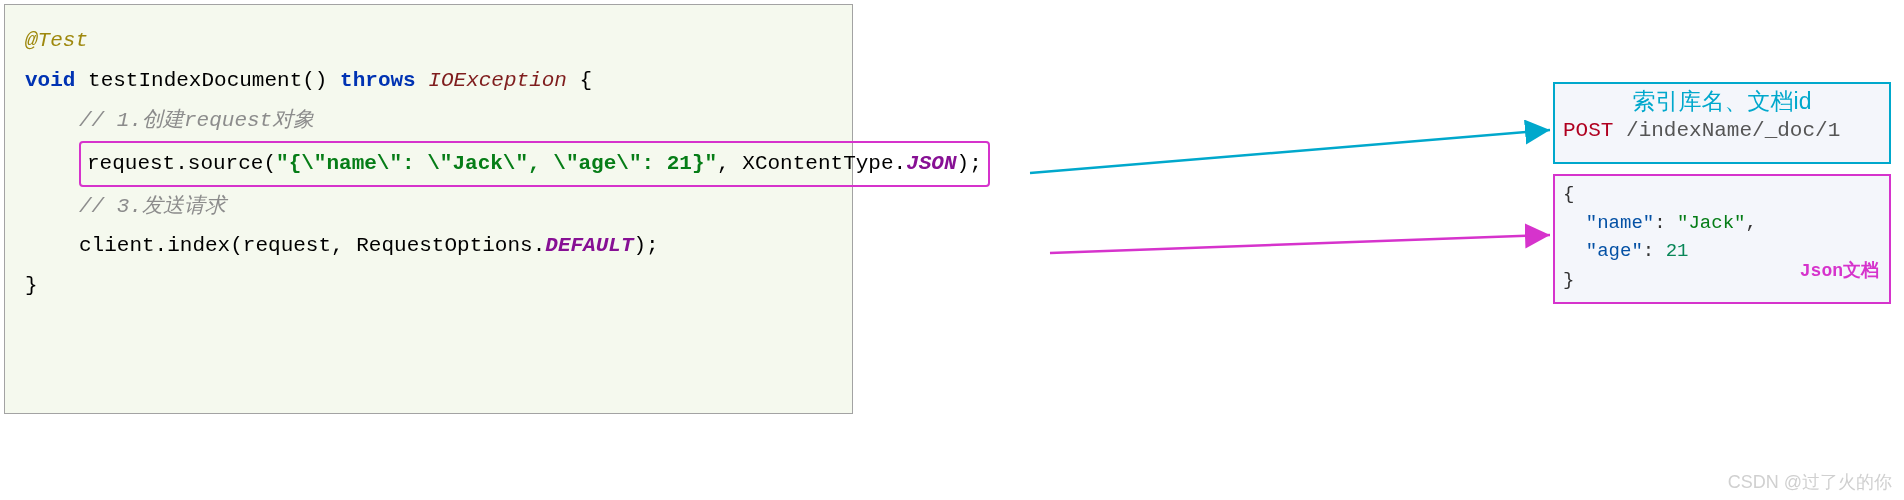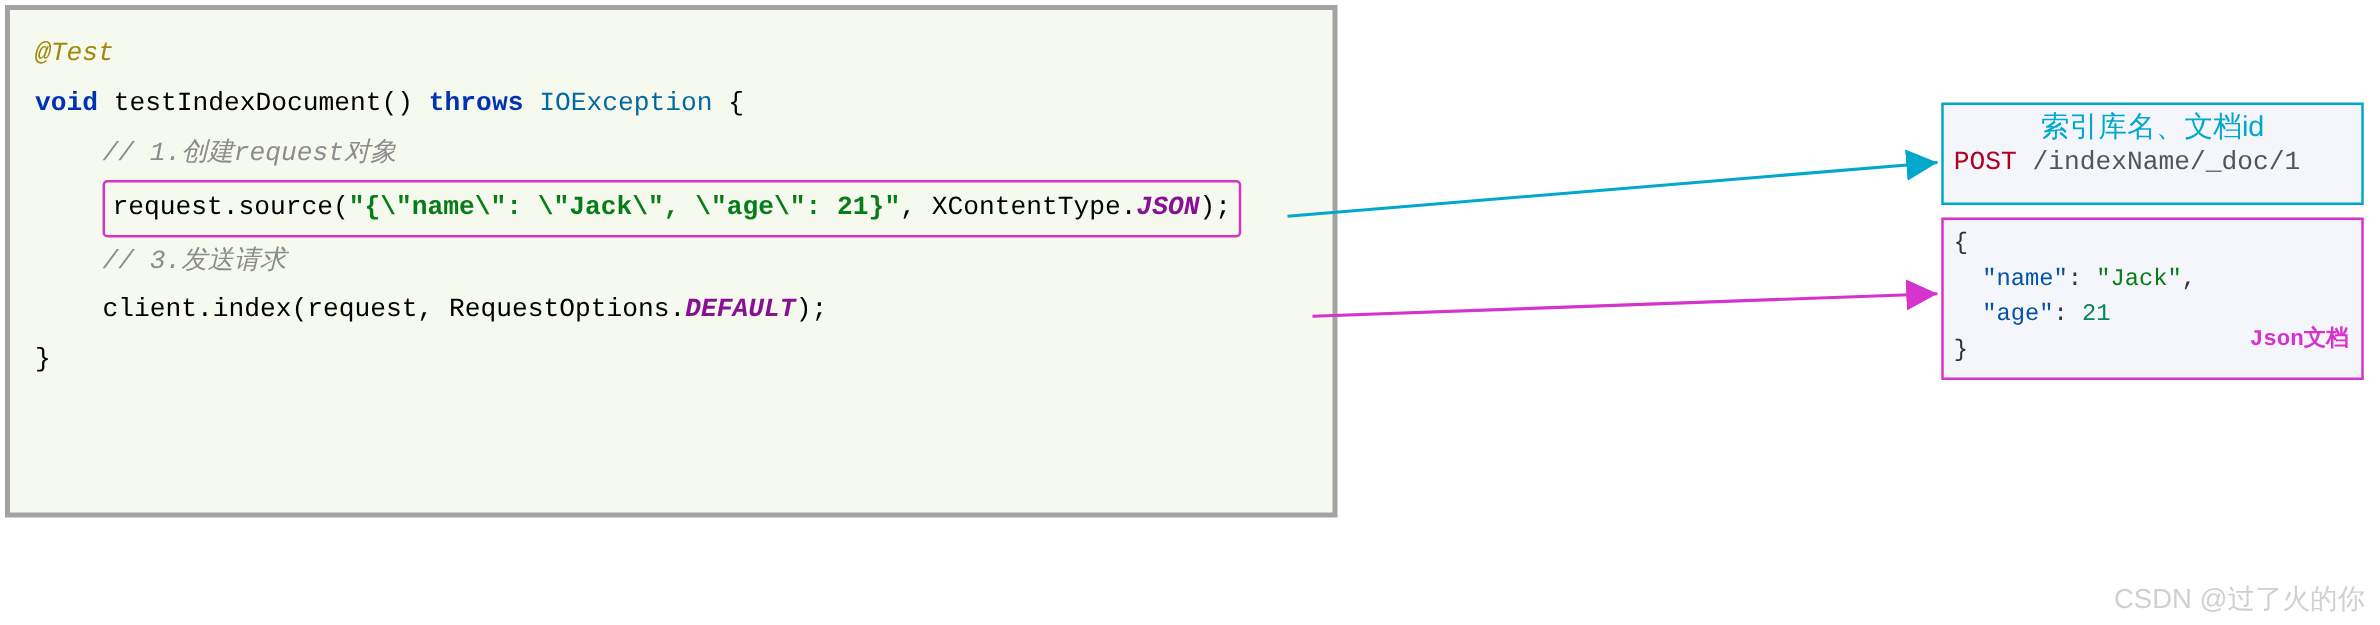--- a/index.html
+++ b/index.html
@@ -13,35 +13,35 @@
       background: #ffffff;
       padding: 0;
       width: 1904px;
       height: 500px;
       position: relative;
     }
     .code-panel {
       position: absolute;
       left: 4px;
       top: 4px;
-      width: 1066px;
+      width: 849px;
       height: 410px;
       background: #f5f9ee;
-      border: 4px solid #a3a3a3;
+      border: 1px solid #a3a3a3;
       padding: 16px 20px;
       line-height: 1.9;
     }
     .code-line {
       white-space: pre;
       font-family: "Consolas", "Monaco", "Courier New", monospace;
     }
     .indent1 { padding-left: 54px; }
     .annotation-test { color: #9e880d; font-style: italic; }
     .keyword { color: #0033b3; font-weight: bold; }
-    .type { color: #0369a1; }
+    .type { color: #7f1d1d; font-style: italic; }
     .method-name { color: #000000; }
     .string { color: #067d17; font-weight: bold; }
     .comment { color: #8c8c8c; font-style: italic; }
     .static-member { color: #871094; font-style: italic; font-weight: bold; }
     .plain { color: #000000; }
 
     .highlight-box-blue {
       display: inline-block;
       border: 2px solid #00a8cc;
       border-radius: 4px;
@@ -107,21 +107,21 @@
       top: 0;
       width: 1904px;
       height: 500px;
       pointer-events: none;
     }
     .watermark {
       position: absolute;
       right: 12px;
       bottom: 6px;
       color: #d0d0d0;
-      font-size: 22px;
+      font-size: 18px;
       font-family: "Microsoft YaHei", sans-serif;
     }
   </style>
 </head>
 <body>
 
 <div class="code-panel">
   <div class="code-line"><span class="annotation-test">@Test</span></div>
   <div class="code-line"><span class="keyword">void</span><span class="plain"> </span><span class="method-name">testIndexDocument()</span><span class="plain"> </span><span class="keyword">throws</span><span class="plain"> </span><span class="type">IOException</span><span class="plain"> </span><span class="plain">{</span></div>
   <div class="code-line indent1"><span class="comment">// 1.创建request对象</span></div>

